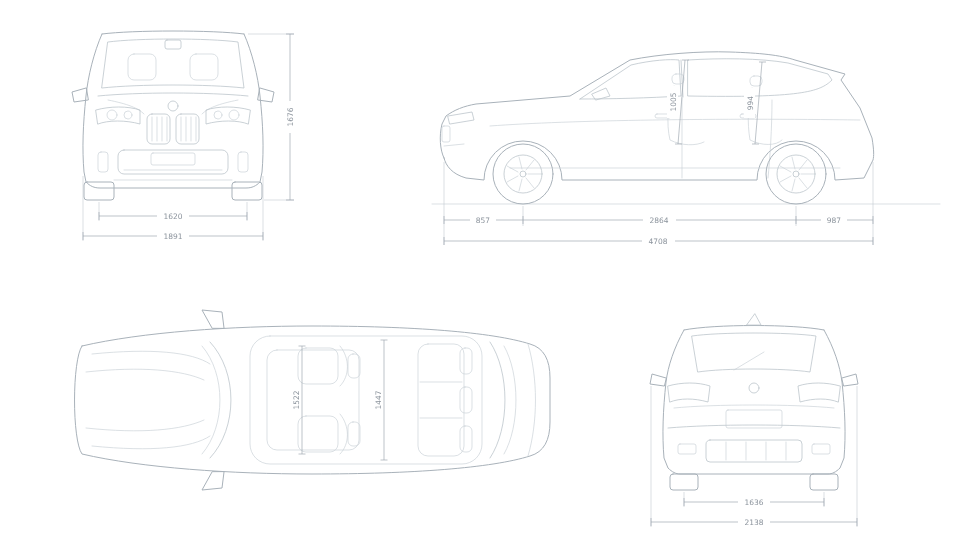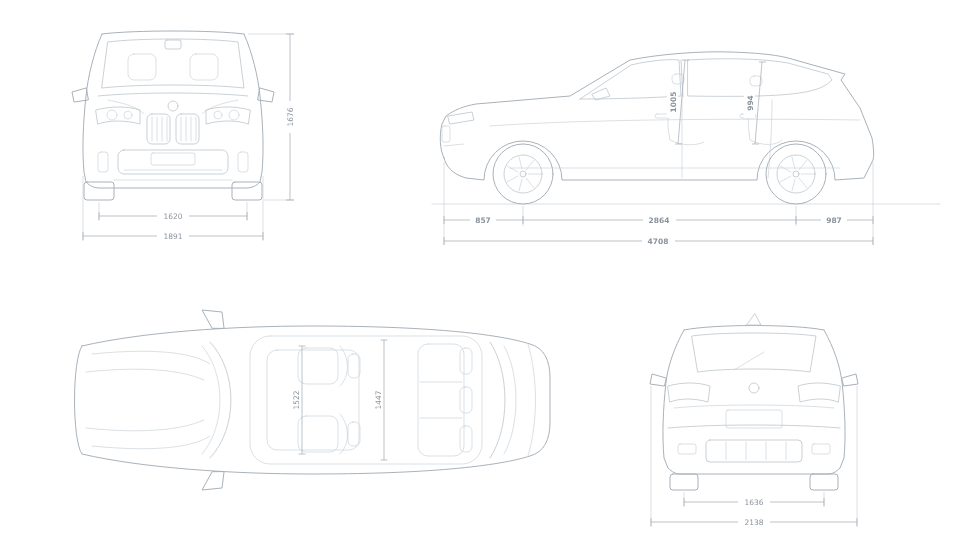--- a/index.html
+++ b/index.html
@@ -85,21 +85,21 @@
     <path class="ext" d="M200 30 L246 30 M216 196 L246 196"></path>
     <path class="dim" d="M242 30 L242 196 M238 30 L246 30 M238 196 L246 196"></path>
     <g transform="rotate(-90 242 113)">
       <rect class="lbl-bg" x="226" y="107" width="32" height="11"></rect>
       <text x="242" y="116" text-anchor="middle">1676</text>
     </g>
   </g>
 </svg>
 </div>
 
-<div class="view" style="left:420px; top:8px;font-weight:bold;">
+<div class="view" style="left:420px; top:8px;">
 <svg width="535" height="240" viewBox="0 0 535 240">
   <path class="light" d="M12 196 L520 196"></path>
   <g>
     <path class="outline" d="M24 150 C20 142,19 128,22 116 L26 108 C34 102,44 98,56 96 L150 88 L210 52 C240 46,280 43,310 44 C340 45,360 47,375 52 L425 66 L421 72 L440 100 L452 130 C454 142,454 148,453 152 L444 170 L415 172 A39 39 0 0 0 337 172 L142 172 A39 39 0 0 0 64 172 L46 170 C32 166,26 158,24 150 Z"></path>
     <path class="detail" d="M160 91 L211 57 C232 52,250 51,259 52 L261 88 C230 90,190 91,160 91 Z"></path>
     <path class="detail" d="M268 52 C300 50,340 50,368 55 L408 66 L412 72 C400 84,380 90,268 88 Z"></path>
     <path class="detail" d="M261 52 L263 89"></path>
     <path class="light" d="M262 90 L262 170 M352 92 C352 120,350 150,348 170"></path>
     <rect class="light" x="235" y="106" width="16" height="4" rx="2"></rect>
     <rect class="light" x="320" y="106" width="16" height="4" rx="2"></rect>

